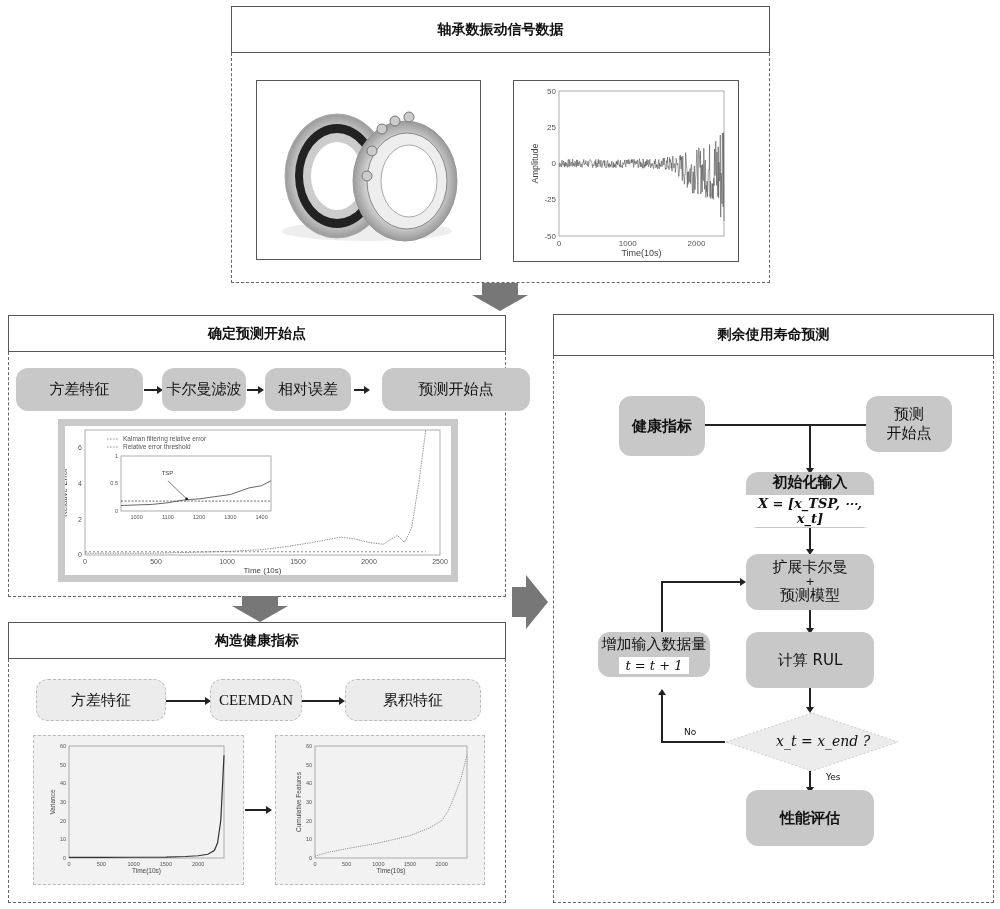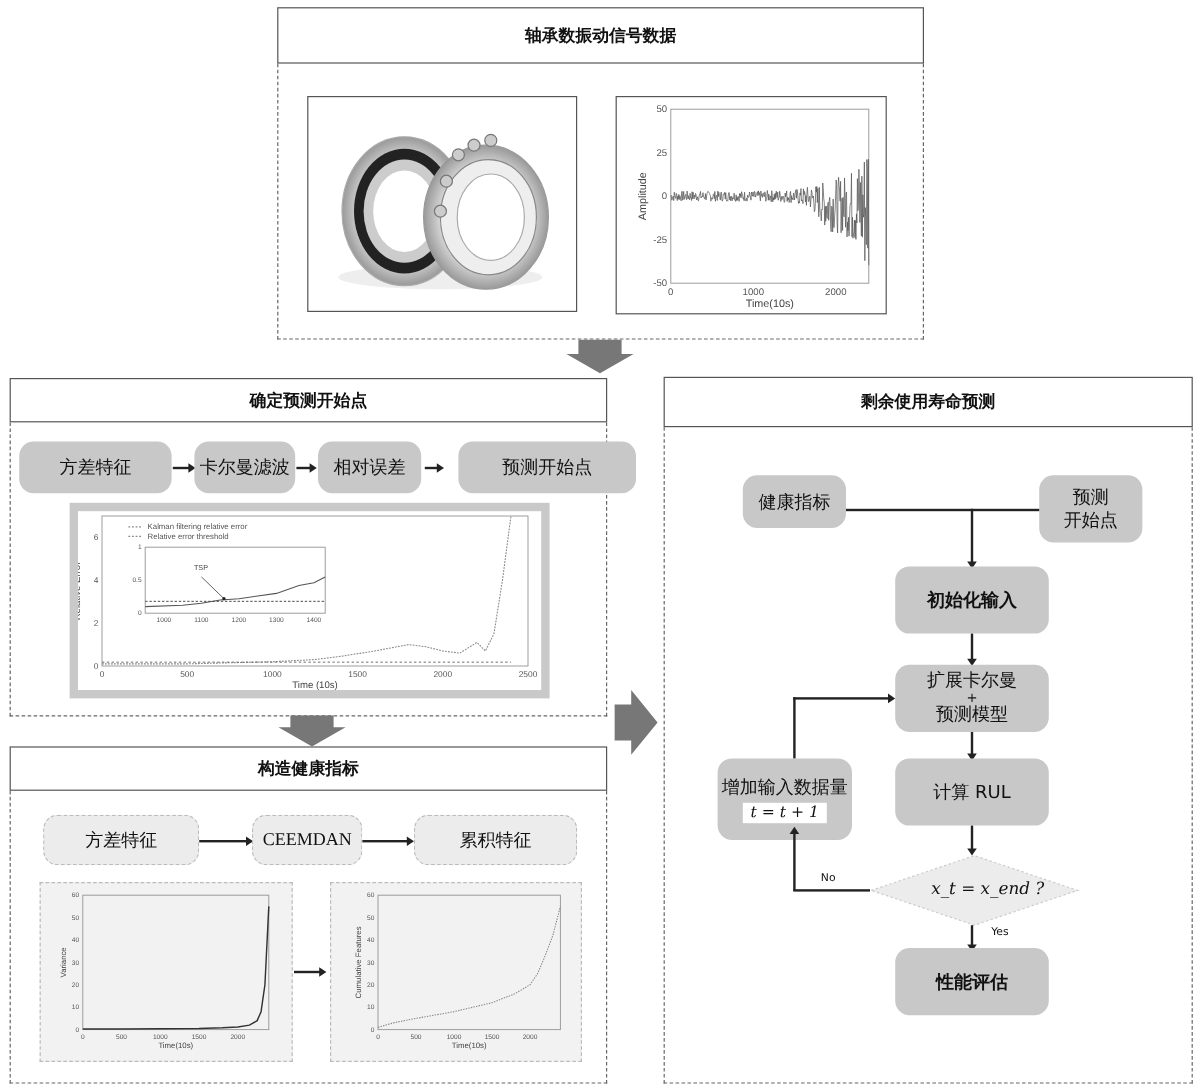--- a/index.html
+++ b/index.html
@@ -205,50 +205,51 @@
 
 <svg class="abs" style="left:512px;top:575px;" width="38" height="55">
   <polygon points="0,12 14,12 14,0 36,27 14,54 14,42 0,42" fill="#777"></polygon>
 </svg>
 
 <div class="abs titlebox" style="left:553px;top:314px;width:441px;height:42px;">
   <span>剩余使用寿命预测</span>
 </div>
 <div class="abs dash" style="left:553px;top:356px;width:441px;height:547px;border-top:none;"></div>
 
-<div class="abs gbox" style="left:619px;top:396px;width:86px;height:44px;">
+<div class="abs gbox" style="left:619px;top:396px;width:86px;height:60px;font-weight:bold;">
     <span>健康指标</span>
   </div>
 <div class="abs gbox" style="left:866px;top:396px;width:86px;height:56px;flex-direction:column;">
   <span>预测</span>
   <span>开始点</span>
 </div>
 <div class="hline" style="left:705px;top:424px;width:161px;"></div>
 <div class="vline" style="left:809px;top:424px;height:46px;"></div>
 <div class="arrD" style="left:806px;top:468px;"></div>
 
 <div class="abs gbox" style="left:746px;top:472px;width:128px;height:56px;flex-direction:column;gap:3px;font-weight:bold;">
   <span>初始化输入</span>
+  <span class="math">X = [x_TSP, ⋯, x_t]</span>
 </div>
 <div class="vline" style="left:809px;top:528px;height:23px;"></div>
 <div class="arrD" style="left:806px;top:549px;"></div>
 
 <div class="abs gbox" style="left:746px;top:554px;width:128px;height:56px;flex-direction:column;line-height:1.05;">
   <span>扩展卡尔曼</span>
   <span style="font-size:11px;">+</span>
   <span>预测模型</span>
 </div>
 <div class="vline" style="left:809px;top:610px;height:20px;"></div>
 <div class="arrD" style="left:806px;top:628px;"></div>
 
 <div class="abs gbox" style="left:746px;top:632px;width:128px;height:56px;">
     <span>计算 RUL</span>
   </div>
 
-<div class="abs gbox" style="left:598px;top:632px;width:112px;height:68px;flex-direction:column;gap:3px;">
+<div class="abs gbox" style="left:598px;top:632px;width:112px;height:45px;flex-direction:column;gap:3px;">
   <span>增加输入数据量</span>
   <span class="math">t = t + 1</span>
 </div>
 
 <div class="vline" style="left:661px;top:581px;height:51px;"></div>
 <div class="hline" style="left:661px;top:581px;width:80px;"></div>
 <div class="arrR" style="left:740px;top:578px;"></div>
 <div class="vline" style="left:661px;top:694px;height:48px;"></div>
 <div class="arrU" style="left:658px;top:689px;"></div>
 <div class="hline" style="left:661px;top:741px;width:64px;"></div>

